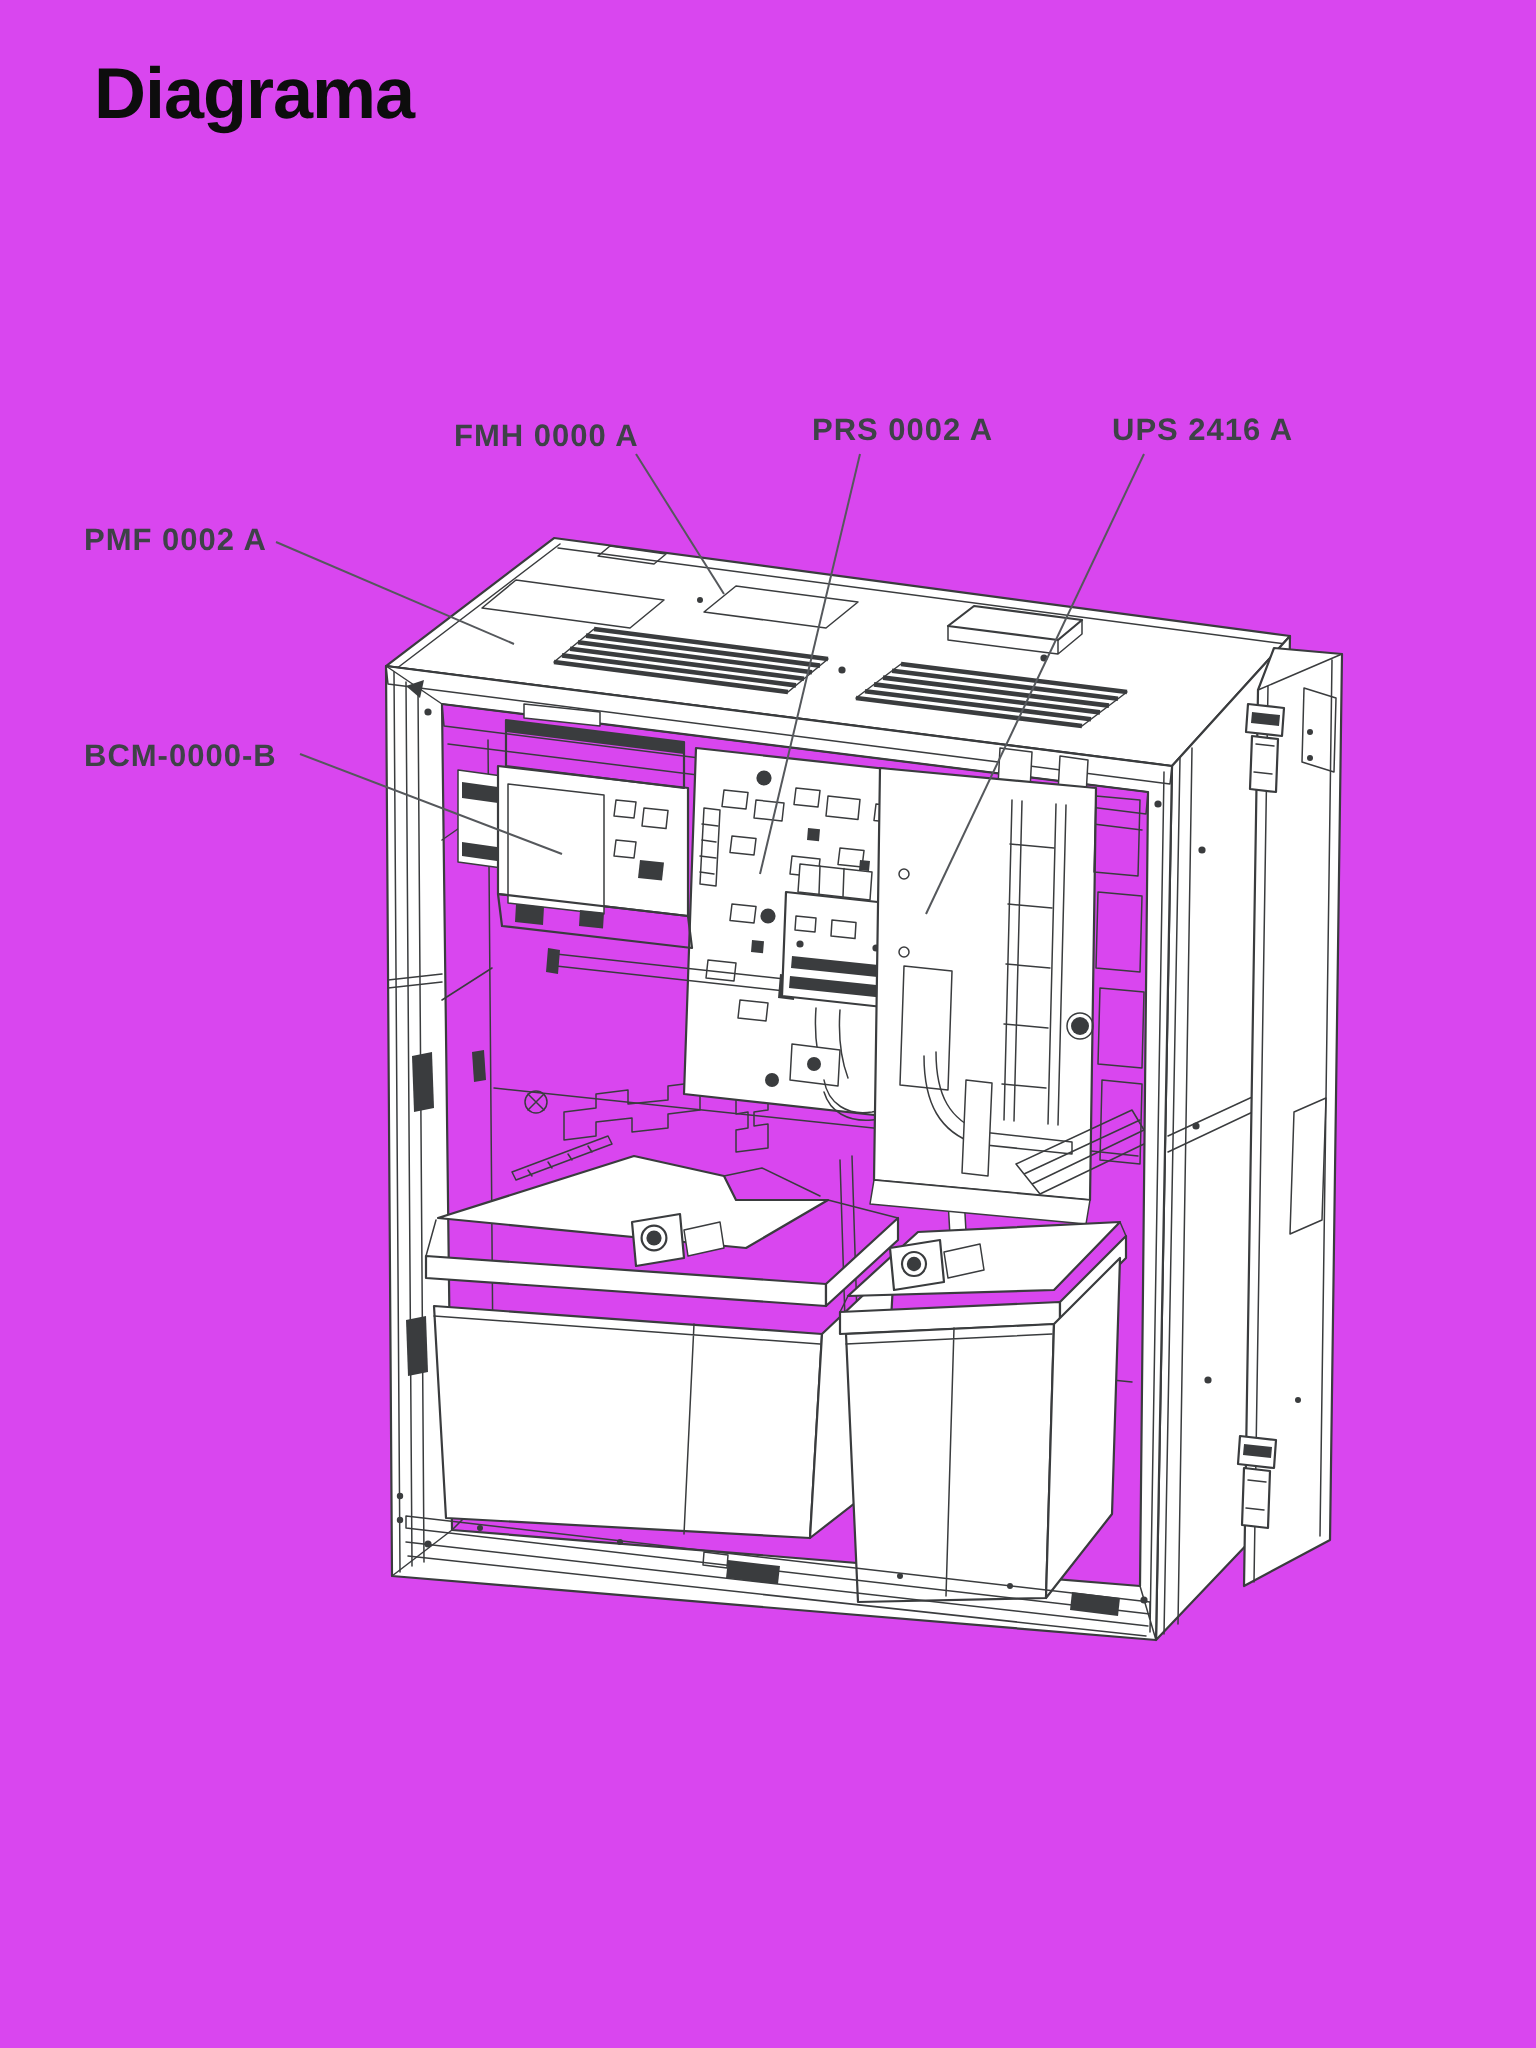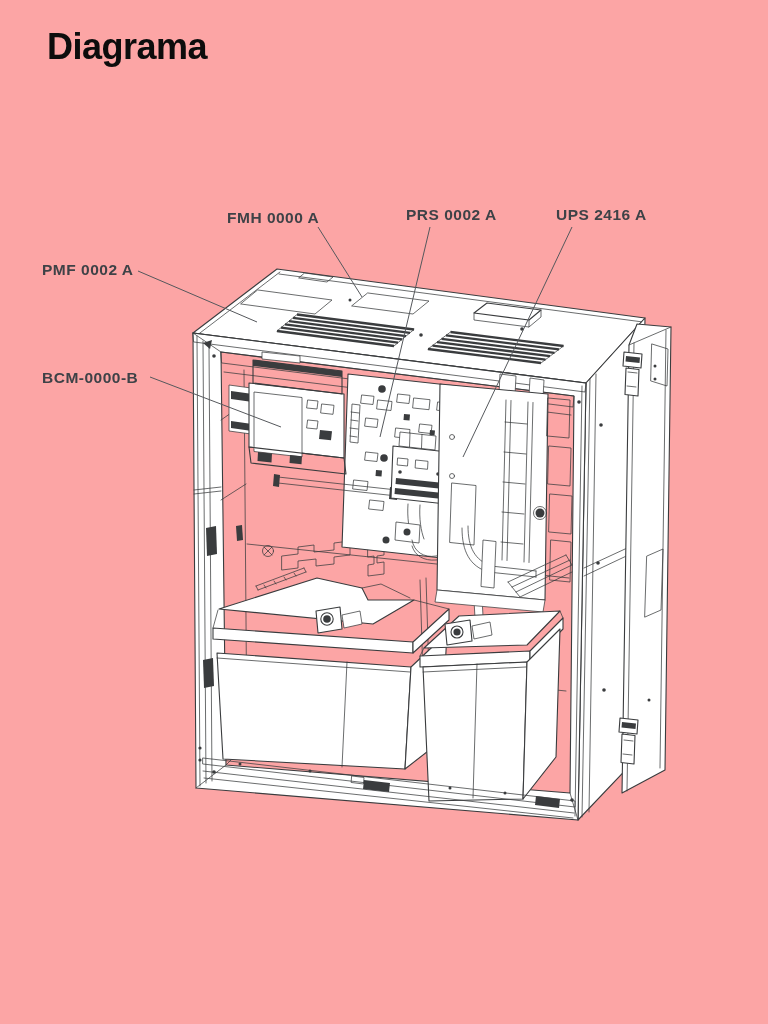--- a/index.html
+++ b/index.html
@@ -1,16 +1,16 @@
 <!DOCTYPE html>
 <html><head>
 <meta charset="utf-8">
 <style>
   html,body{margin:0;padding:0;background:#ffffff;}
-  .page{position:relative;width:768px;height:1024px;background:#fca5a5;overflow:hidden;
+  .page{position:relative;width:768px;height:1024px;background:#d946ef;overflow:hidden;
         font-family:"Liberation Sans",sans-serif;}
   .title{position:absolute;left:47px;top:26px;margin:0;font-size:36px;font-weight:700;
          color:#0d0d0d;letter-spacing:-0.5px;font-family:"Liberation Sans",sans-serif;}
   svg{position:absolute;left:0;top:0;}
   .s  {stroke:#3a3c3e;fill:none;stroke-width:1.1;stroke-linejoin:round;stroke-linecap:round;}
   .sw {stroke:#3a3c3e;fill:#ffffff;stroke-width:1.1;stroke-linejoin:round;}
   .thin{stroke-width:0.75;}
   .slat{stroke:#3a3c3e;stroke-width:2.3;fill:none;stroke-linecap:butt;}
   .blk{fill:#3a3c3e;stroke:none;}
   .leader{stroke:#55585c;stroke-width:1;fill:none;}

